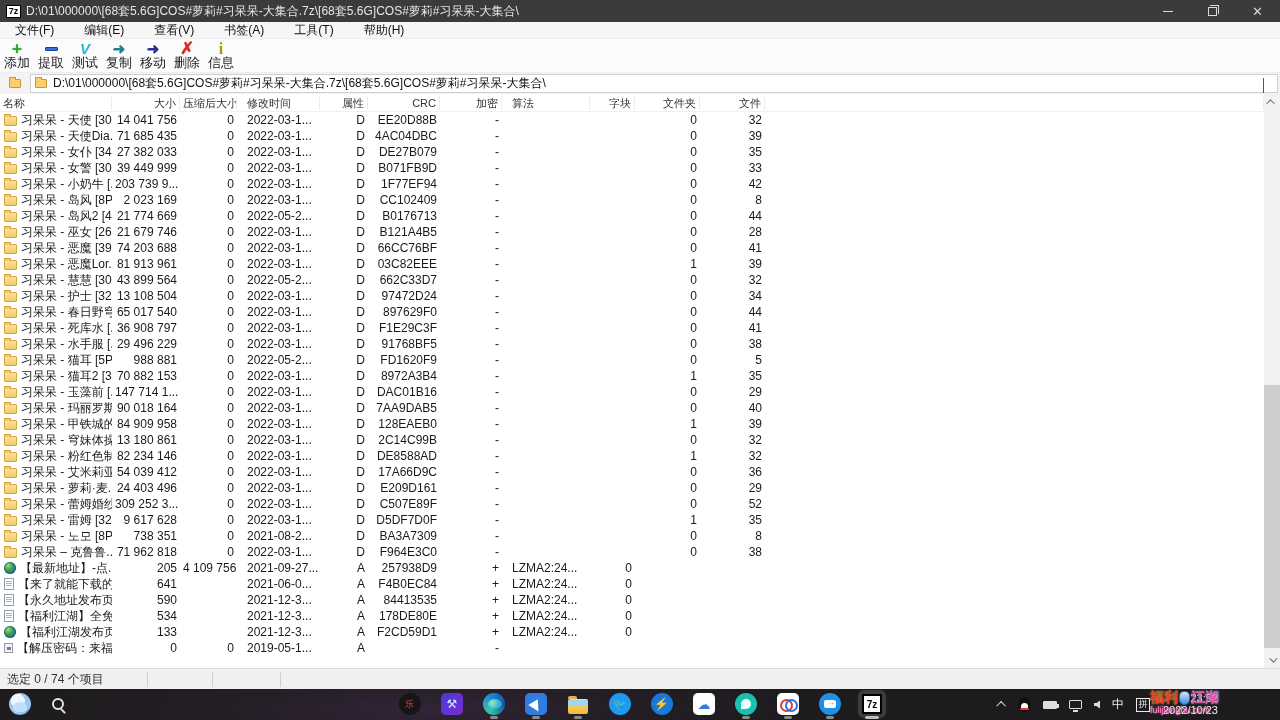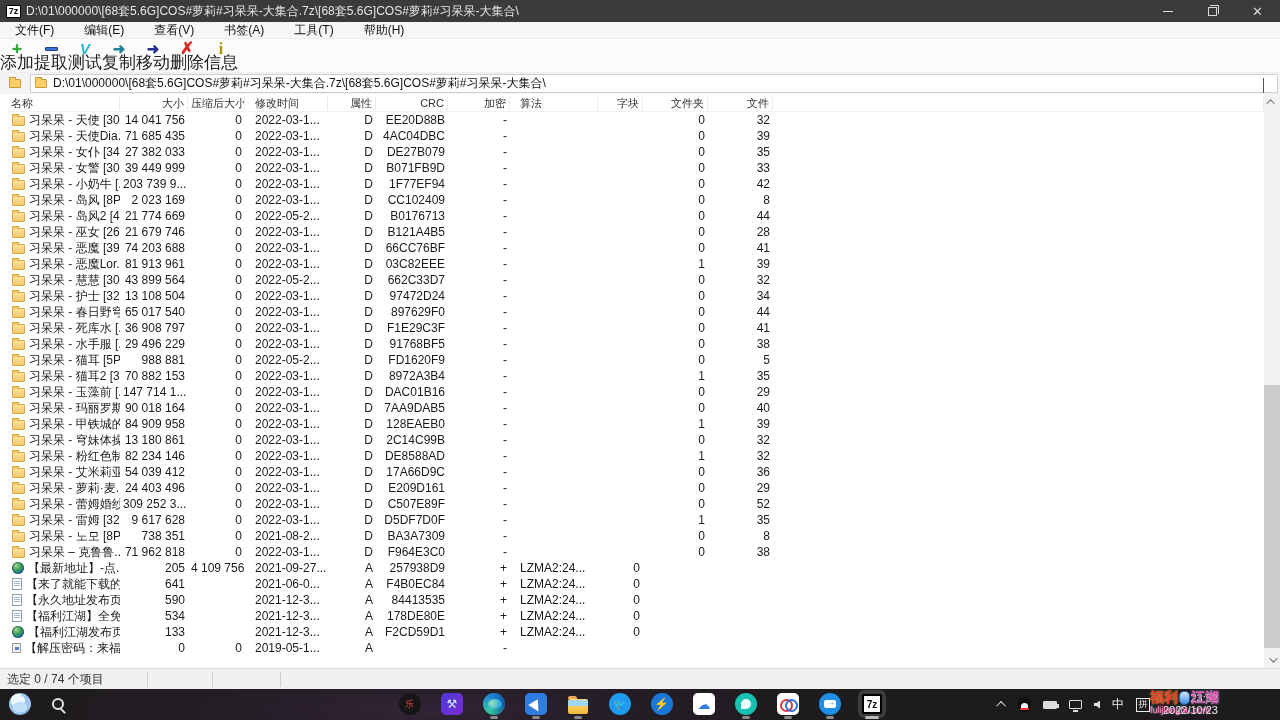--- a/index.html
+++ b/index.html
@@ -28,21 +28,21 @@
     display:flex; align-items:center; font-size:12px; color:#111; border-bottom:1px solid #eee; }
   .menu-item { padding:0 15px; }
 
   
   .toolbar { position:absolute; left:0; top:39px; width:1280px; height:34px; background:#fbfbfb;
     display:flex; align-items:flex-start; border-bottom:1px solid #eee; }
   .tb-btn { width:34px; height:33px; display:flex; flex-direction:column; align-items:center;
     justify-content:flex-start; padding-top:1px; }
   .tb-ico { height:17px; display:flex; align-items:center; justify-content:center;
     font-weight:bold; font-size:17px; line-height:1; }
-  .tb-label { font-size:17px; color:#222; line-height:12px; }
+  .tb-label { font-size:13px; color:#222; line-height:12px; }
   .g-add  { color:#2fae3c; text-shadow:0 0 1px #156b1f; }
   .g-ext  { color:#3a6fd8; } .g-ext .bar { width:13px; height:4px; background:#3a6fd8; border:1px solid #1c3f96; border-radius:1px; }
   .g-test { color:#27b7d4; font-style:italic; font-size:15px; }
   .g-copy { color:#1e7f96; font-size:15px; }
   .g-move { color:#2a2f93; font-size:15px; }
   .g-del  { color:#d92b26; }
   .g-info { color:#a59a00; font-family:"Liberation Serif", serif; font-size:16px; }
 
   
   .addrbar { position:absolute; left:0; top:73px; width:1280px; height:21px; background:#f3f3f3;
@@ -55,21 +55,21 @@
     border:1px solid #cfcfcf; display:flex; align-items:center; font-size:12px; color:#111; }
   .addr-box .mini-folder { margin:0 6px 0 4px; }
   .addr-text { white-space:nowrap; overflow:hidden; }
   .addr-drop { position:absolute; right:2px; top:3px; width:12px; height:12px; }
   .chev { width:7px; height:7px; border-right:1.5px solid #555; border-bottom:1.5px solid #555;
     transform:rotate(45deg); margin:1px auto; }
 
   
   .listarea { position:absolute; left:0; top:94px; width:1264px; height:574px; background:#fff; }
   .grid-row { display:grid; grid-template-columns:112px 68px 57px 83px 48px 72px 62px 88px 45px 65px 65px 1fr;
-    height:16px; align-items:center; font-size:12px; color:#1a1a1a;margin-left:8px; }
+    height:16px; align-items:center; font-size:12px; color:#1a1a1a; }
   .hdr { height:18px; border-bottom:1px solid #f0f0f0; color:#333; font-size:11px; }
   .hdr .cell { border-right:1px solid #ececec; height:14px; line-height:14px; }
   .cell { white-space:nowrap; overflow:hidden; padding:0 3px; }
   .c-name { display:flex; align-items:center; gap:4px; padding-left:4px; overflow:hidden; }
   .num { text-align:right; }
   .lft { text-align:left; padding-left:10px; }
   .rows-wrap {}
 
   .ico-folder { flex:0 0 auto; position:relative; width:13px; height:10px; background:linear-gradient(#fde29b,#f5c86a);
     border:1px solid #d9a741; border-radius:1px; margin-top:1px; }

